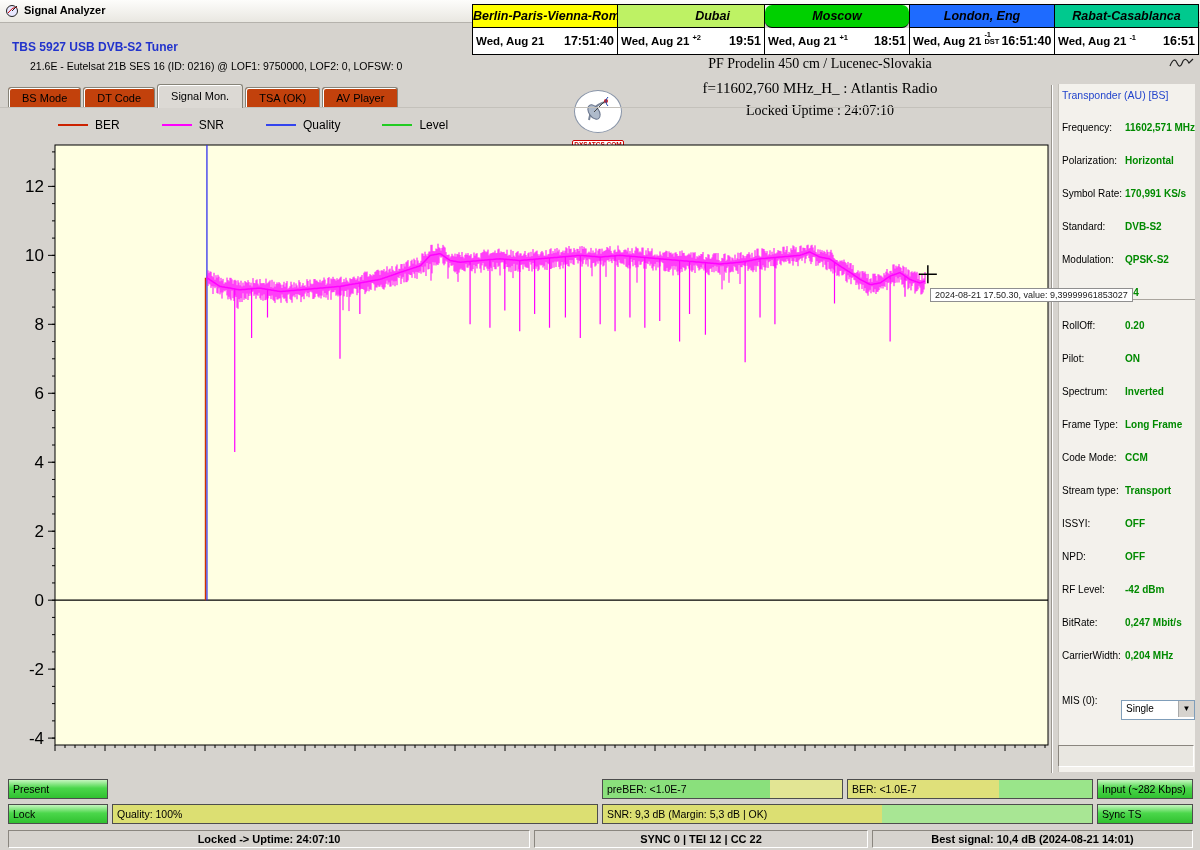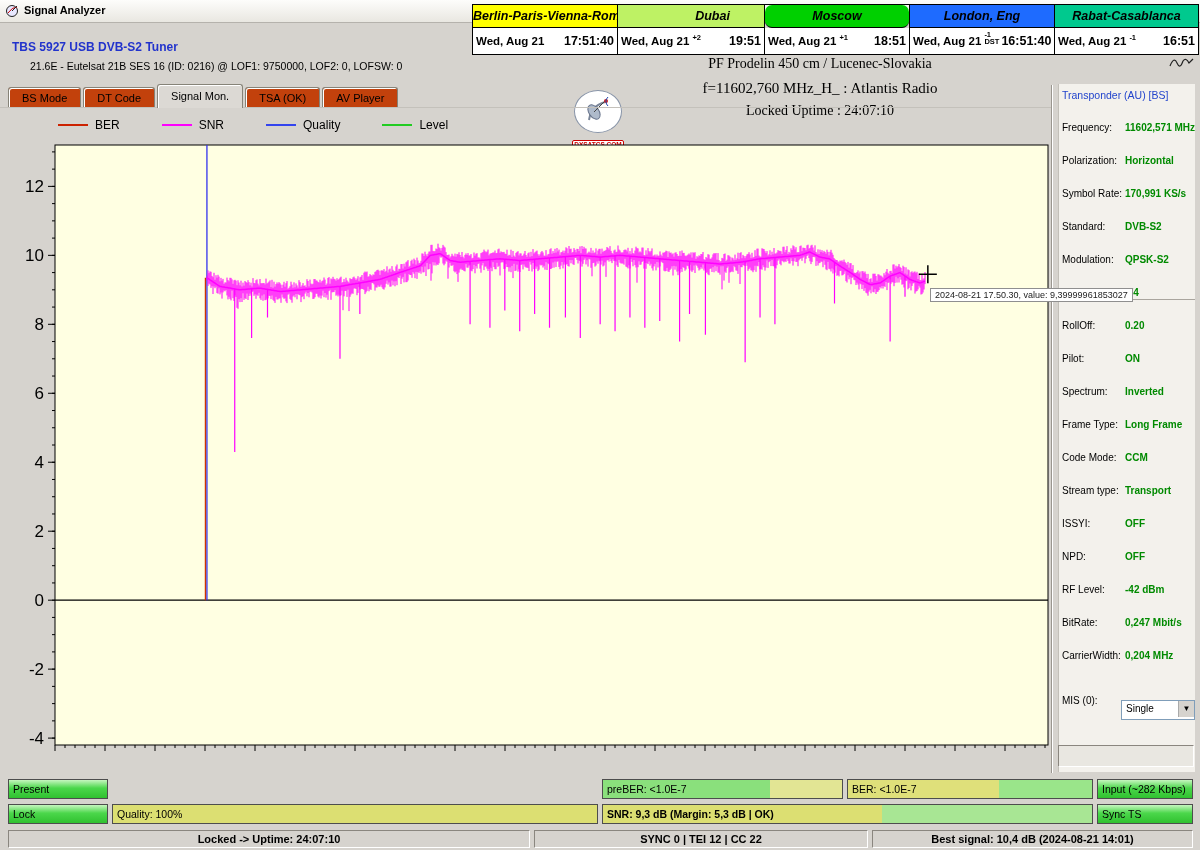--- a/index.html
+++ b/index.html
@@ -339,21 +339,21 @@
   <div id="srow2" class="srow">
       <div class="scell ind" style="left: 8px; width: 98px;">
         <span class="slabel">Lock</span>
       </div>
       <div class="scell" style="left: 112px; width: 484px;">
         <div class="segs">
           <div class="seg" style="width: 100%; background: rgb(220, 223, 114);"></div>
         </div>
         <span class="slabel">Quality: 100%</span>
       </div>
-      <div class="scell" style="left: 602px; width: 489px; font-weight: bold;">
+      <div class="scell" style="left: 602px; width: 489px;">
         <div class="segs">
           <div class="seg" style="width: 57%; background: rgb(220, 223, 114);"></div>
           <div class="seg" style="width: 43%; background: rgb(168, 230, 148);"></div>
         </div>
         <span class="slabel">SNR: 9,3 dB (Margin: 5,3 dB | OK)</span>
       </div>
       <div class="scell ind" style="left: 1097px; width: 94px;">
         <span class="slabel">Sync TS</span>
       </div>
     </div>

